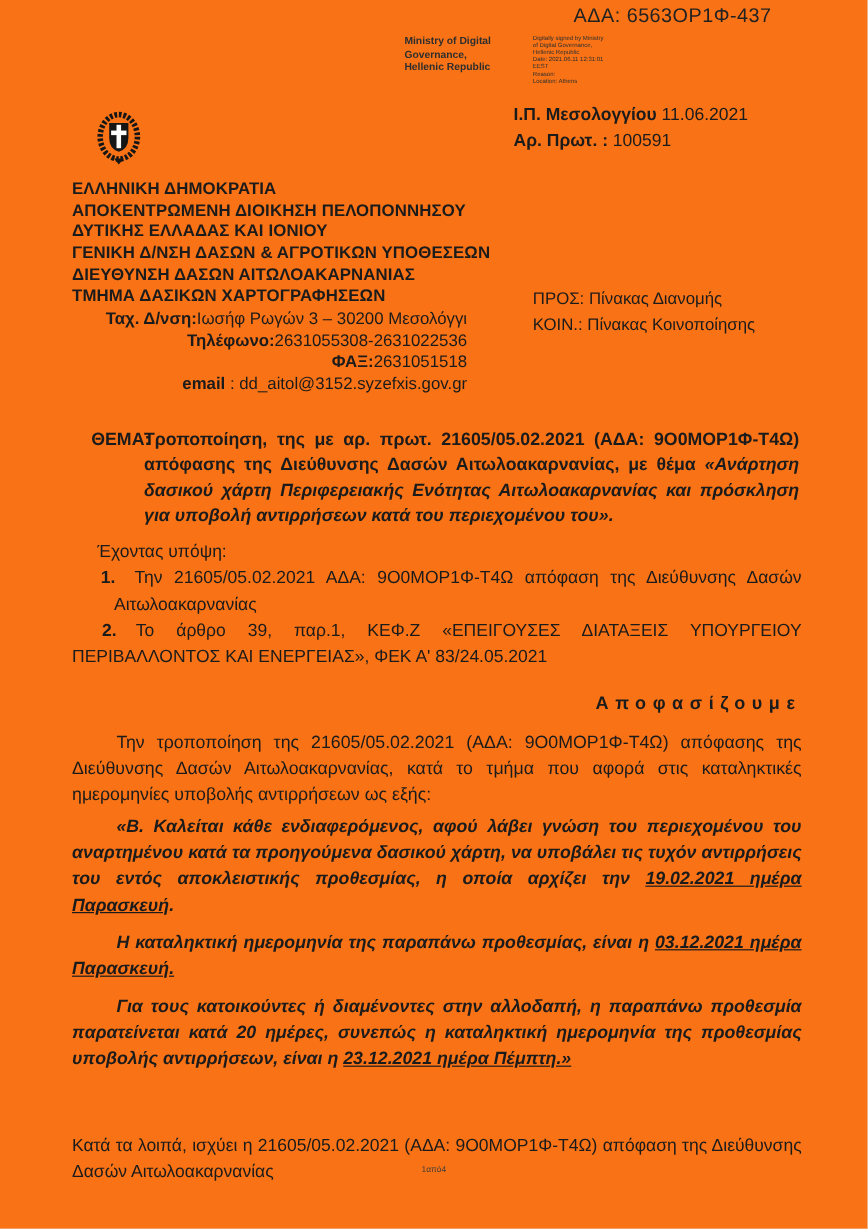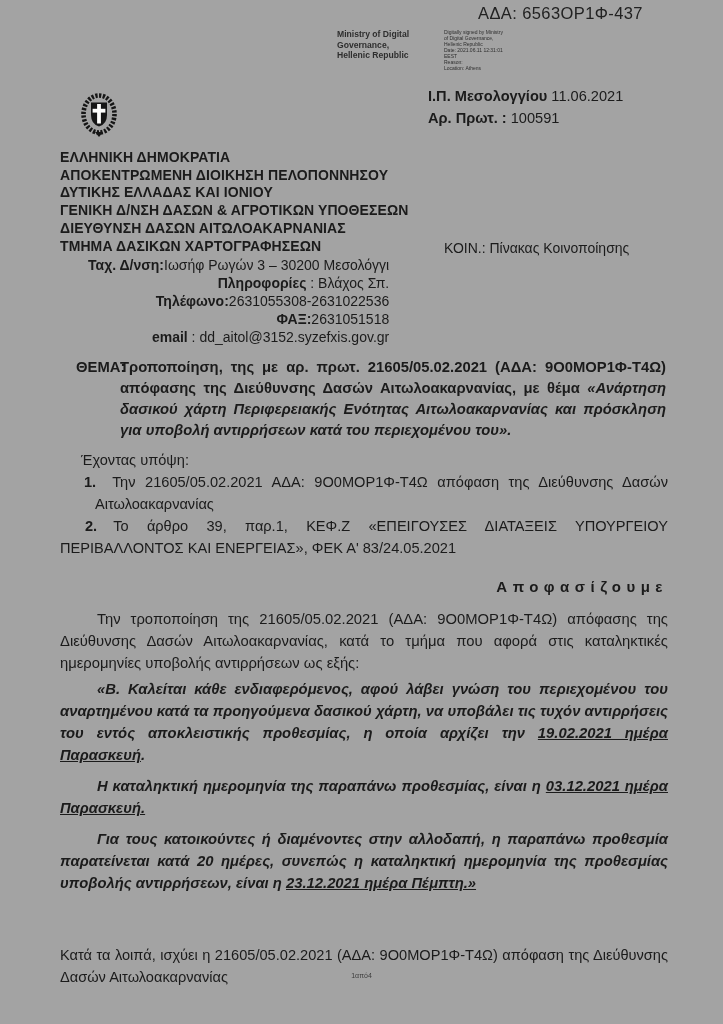--- a/index.html
+++ b/index.html
@@ -1,18 +1,18 @@
 <!DOCTYPE html>
 <html lang="el"><head>
 <meta charset="utf-8">
 <style>
   html,body { margin:0; padding:0; background:#e8e8e8; }
   .page {
     position:relative; width:723px; height:1024px; margin:0 auto;
-    background:#a3a3a3; color:#1b1b1b;
+    background:#f97316; color:#1b1b1b;
     font-family:"Liberation Sans", sans-serif;
     overflow:hidden;
   }
   .abs { position:absolute; }
   .b { font-weight:bold; }
   .u { text-decoration:underline; }
   .it { font-style:italic; }
 
   .ada { left:478px; top:4px; font-size:16.5px; letter-spacing:0.4px; color:#222; }
 
@@ -92,27 +92,27 @@
     <div>ΕΛΛΗΝΙΚΗ ΔΗΜΟΚΡΑΤΙΑ</div>
     <div>ΑΠΟΚΕΝΤΡΩΜΕΝΗ ΔΙΟΙΚΗΣΗ ΠΕΛΟΠΟΝΝΗΣΟΥ</div>
     <div>ΔΥΤΙΚΗΣ ΕΛΛΑΔΑΣ ΚΑΙ ΙΟΝΙΟΥ</div>
     <div>ΓΕΝΙΚΗ Δ/ΝΣΗ ΔΑΣΩΝ &amp; ΑΓΡΟΤΙΚΩΝ ΥΠΟΘΕΣΕΩΝ</div>
     <div>ΔΙΕΥΘΥΝΣΗ ΔΑΣΩΝ ΑΙΤΩΛΟΑΚΑΡΝΑΝΙΑΣ</div>
     <div>ΤΜΗΜΑ ΔΑΣΙΚΩΝ ΧΑΡΤΟΓΡΑΦΗΣΕΩΝ</div>
   </div>
 
   <div class="abs contact">
     <div class="tab"><span class="lab">Ταχ. Δ/νση:</span><span>Ιωσήφ Ρωγών 3 – 30200 Μεσολόγγι</span></div>
-    <div><span class="lab">Πληροφορίες</span><span> : Βλάχος Σπ.</span></div>
     <div class="tab"><span class="lab">Τηλέφωνο:</span><span>2631055308-2631022536</span></div>
     <div class="tab"><span class="lab">ΦΑΞ:</span><span>2631051518</span></div>
     <div><span class="lab">email</span><span> : dd_aitol@3152.syzefxis.gov.gr</span></div>
   </div>
 
   <div class="abs recipients">
+    <div>ΠΡΟΣ: Πίνακας Διανομής</div>
     <div>ΚΟΙΝ.: Πίνακας Κοινοποίησης</div>
   </div>
 
   <div class="abs subject">
     <div class="lab">ΘΕΜΑ:</div>
     <div class="txt"><span>Τροποποίηση, της με αρ. πρωτ. 21605/05.02.2021 (ΑΔΑ: 9Ο0ΜΟΡ1Φ-Τ4Ω) απόφασης της Διεύθυνσης Δασών Αιτωλοακαρνανίας, με θέμα </span><span class="it">«Ανάρτηση δασικού χάρτη Περιφερειακής Ενότητας Αιτωλοακαρνανίας και πρόσκληση για υποβολή αντιρρήσεων κατά του περιεχομένου του».</span></div>
   </div>
 
   <div class="abs having">
     <div class="intro">Έχοντας υπόψη:</div>

